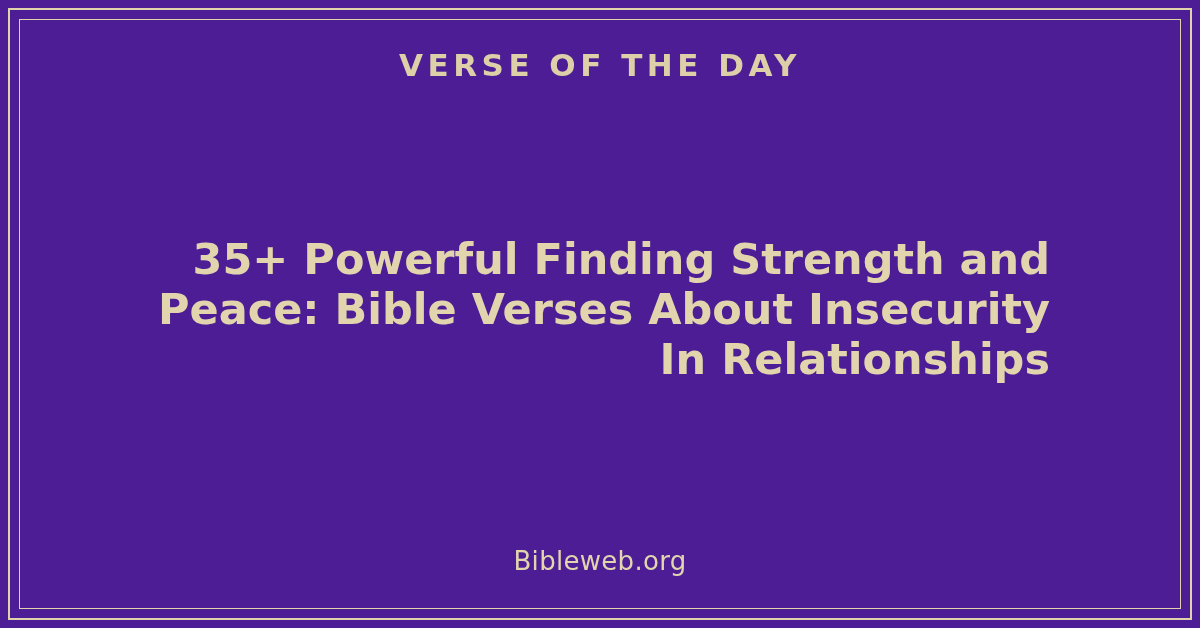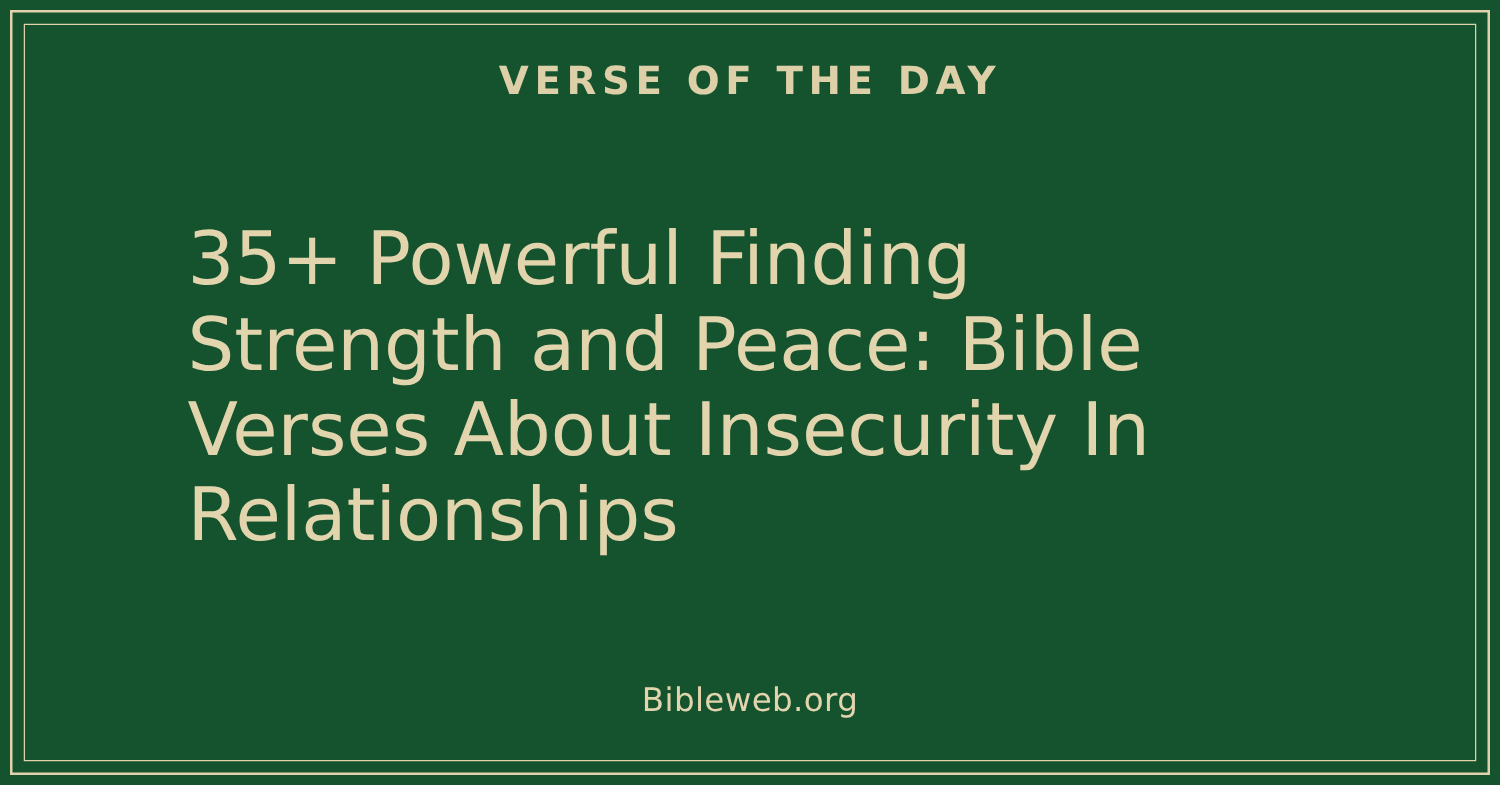--- a/index.html
+++ b/index.html
@@ -10,21 +10,21 @@
     width: 1200px;
     height: 628px;
     background: #1b2a4a;
     font-family: "DejaVu Sans", sans-serif;
     overflow: hidden;
   }
   .card {
     position: relative;
     width: 1200px;
     height: 628px;
-    background: #14532d;
+    background: #4c1d95;
     box-sizing: border-box;
   }
   .border-outer {
     position: absolute;
     left: 8px;
     top: 8px;
     right: 8px;
     bottom: 8px;
     border: 2px solid #e0d3ab;
     box-sizing: border-box;
@@ -63,25 +63,25 @@
     flex: 1;
     display: flex;
     align-items: center;
     justify-content: center;
     width: 100%;
     padding: 0 40px;
     box-sizing: border-box;
     margin-top: -8px;
   }
   .title {
-    font-size: 59px;
+    font-size: 43px;
     line-height: 1.16;
     color: #e2d5ae;
-    text-align: left;
-    font-weight: normal;
+    text-align: right;
+    font-weight: bold;
     margin: 0;
     max-width: 900px;
   }
   .footer {
     margin-bottom: 22px;
     font-size: 26px;
     color: #e2d5ae;
     font-weight: normal;
     text-align: center;
     letter-spacing: 0.3px;

